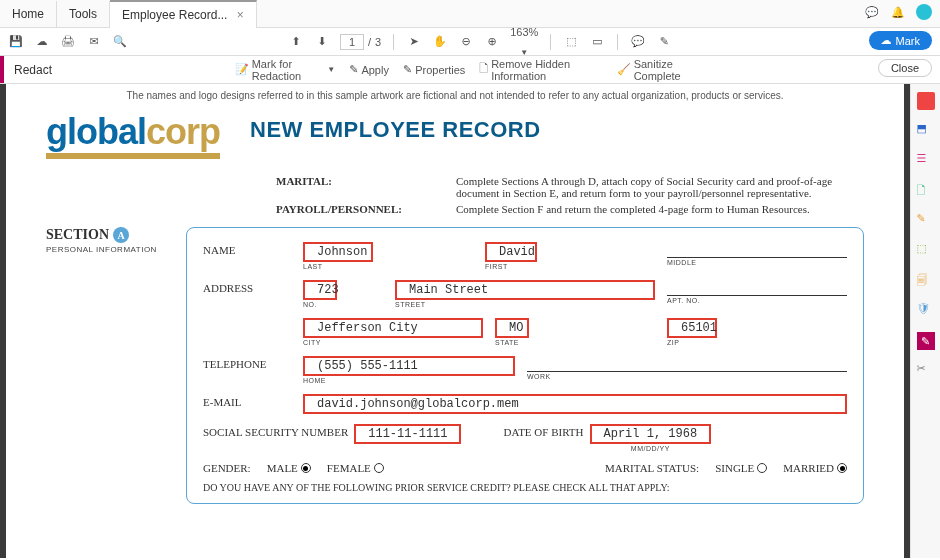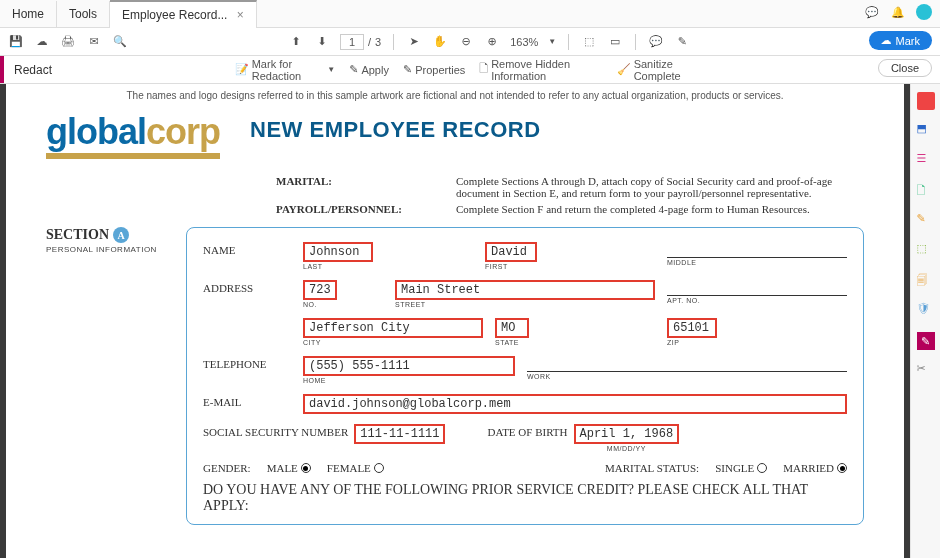--- a/index.html
+++ b/index.html
@@ -9,21 +9,21 @@
 .tab.active { background:#fff; border-top:2px solid #999;}
 .tab .close-x { margin-left:6px; color:#888;}
 .top-right { position:absolute; right:8px; top:4px; display:flex; gap:10px; align-items:center;}
 .top-right .ico { width:16px; height:16px; display:flex; align-items:center; justify-content:center; color:#666;}
 .avatar { width:16px; height:16px; border-radius:50%; background:#29c1d6;}
 .toolbar { display:flex; align-items:center; height:28px; border-bottom:1px solid #ddd; padding:0 8px; gap:10px; position:relative;}
 .toolbar .tico { width:16px; height:16px; display:flex; align-items:center; justify-content:center; color:#555;}
 .toolbar .divider { width:1px; height:16px; background:#ccc; margin:0 2px;}
 .page-ind { display:flex; align-items:center; gap:4px; font-size:11px; color:#555;}
 .page-ind .pgnum { border:1px solid #ccc; padding:1px 4px; width:24px; text-align:center;}
-.zoom { font-size:11px; color:#555; display:flex; align-items:center; gap:10px;}
+.zoom { font-size:11px; color:#555; display:flex; align-items:center; gap:10px;flex-direction:column;}
 .share-btn { position:absolute; right:8px; top:3px; background:#1b7ce0; color:#fff; border-radius:12px; padding:3px 12px; font-size:11px; display:flex; align-items:center; gap:4px;}
 .redact-bar { display:flex; align-items:center; height:28px; border-bottom:1px solid #ddd; background:#fff; position:relative; padding-left:6px;}
 .redact-accent { width:4px; height:100%; background:#b4005a; position:absolute; left:0;}
 .redact-title { font-size:12px; color:#333; margin-left:8px;}
 .redact-tools { position:absolute; left:50%; transform:translateX(-50%); display:flex; gap:14px; align-items:center; font-size:11px; color:#555;}
 .redact-tools .rt { display:flex; align-items:center; gap:3px; cursor:pointer;}
 .close-btn { position:absolute; right:8px; top:3px; border:1px solid #ccc; border-radius:12px; padding:2px 12px; font-size:11px; background:#fff;}
 .main { display:flex; height:474px;}
 .page-strip { width:6px; background:#3a3a3a;}
 .doc-area { flex:1; background:#fff; overflow:auto; position:relative;}
@@ -44,28 +44,28 @@
 .section-row { display:flex; align-items:flex-start; margin-top:12px;}
 .section-label { width:140px; padding-right:10px;}
 .section-label .sec { font-family:'Times New Roman',serif; font-size:14px; font-weight:bold; display:flex; align-items:center; gap:4px;}
 .sec-badge { width:16px; height:16px; border-radius:50%; background:#5aa6d6; color:#fff; font-size:10px; display:flex; align-items:center; justify-content:center;}
 .section-label .sub { font-size:8px; letter-spacing:0.5px; color:#444; margin-top:2px;}
 .form-box { flex:1; border:1px solid #5aa6d6; border-radius:8px; padding:14px 16px 10px;}
 .frow { display:flex; align-items:flex-start; margin-bottom:10px;}
 .flabel { width:100px; font-family:'Times New Roman',serif; font-size:11px; padding-top:2px;}
 .ffields { flex:1; display:flex; gap:12px; flex-wrap:wrap;}
 .fcell { display:flex; flex-direction:column;}
-.fval { font-family:'Courier New',monospace; font-size:12px; border:2px solid #e23b2e; padding:1px 4px; min-height:16px; display:inline-block;}
+.fval { font-family:'Courier New',monospace; font-size:12px; border:2px solid #e23b2e; padding:1px 12px; min-height:16px; display:inline-block;}
 .fline { border-bottom:1px solid #333; min-width:100px; height:16px;}
 .fsub { font-size:7px; letter-spacing:0.5px; color:#444; margin-top:1px;}
 .frow2 { display:flex; align-items:center; gap:16px; margin-bottom:8px; font-family:'Times New Roman',serif; font-size:11px;}
 .radio-lbl { display:flex; align-items:center; gap:3px;}
 .radio { width:10px; height:10px; border:1px solid #333; border-radius:50%; display:inline-flex; align-items:center; justify-content:center;}
 .radio.checked::after { content:""; width:5px; height:5px; background:#000; border-radius:50%;}
-.frow-full { font-family:'Times New Roman',serif; font-size:14px; margin-top:6px;}
+.frow-full { font-family:'Times New Roman',serif; font-size:10px; margin-top:6px;}
 </style>
 </head>
 <body>
 
 <div class="topbar">
   <div class="tab">Home</div>
   <div class="tab">Tools</div>
   <div class="tab active">
     <span>Employee Record...</span>
     <span class="close-x">×</span>

